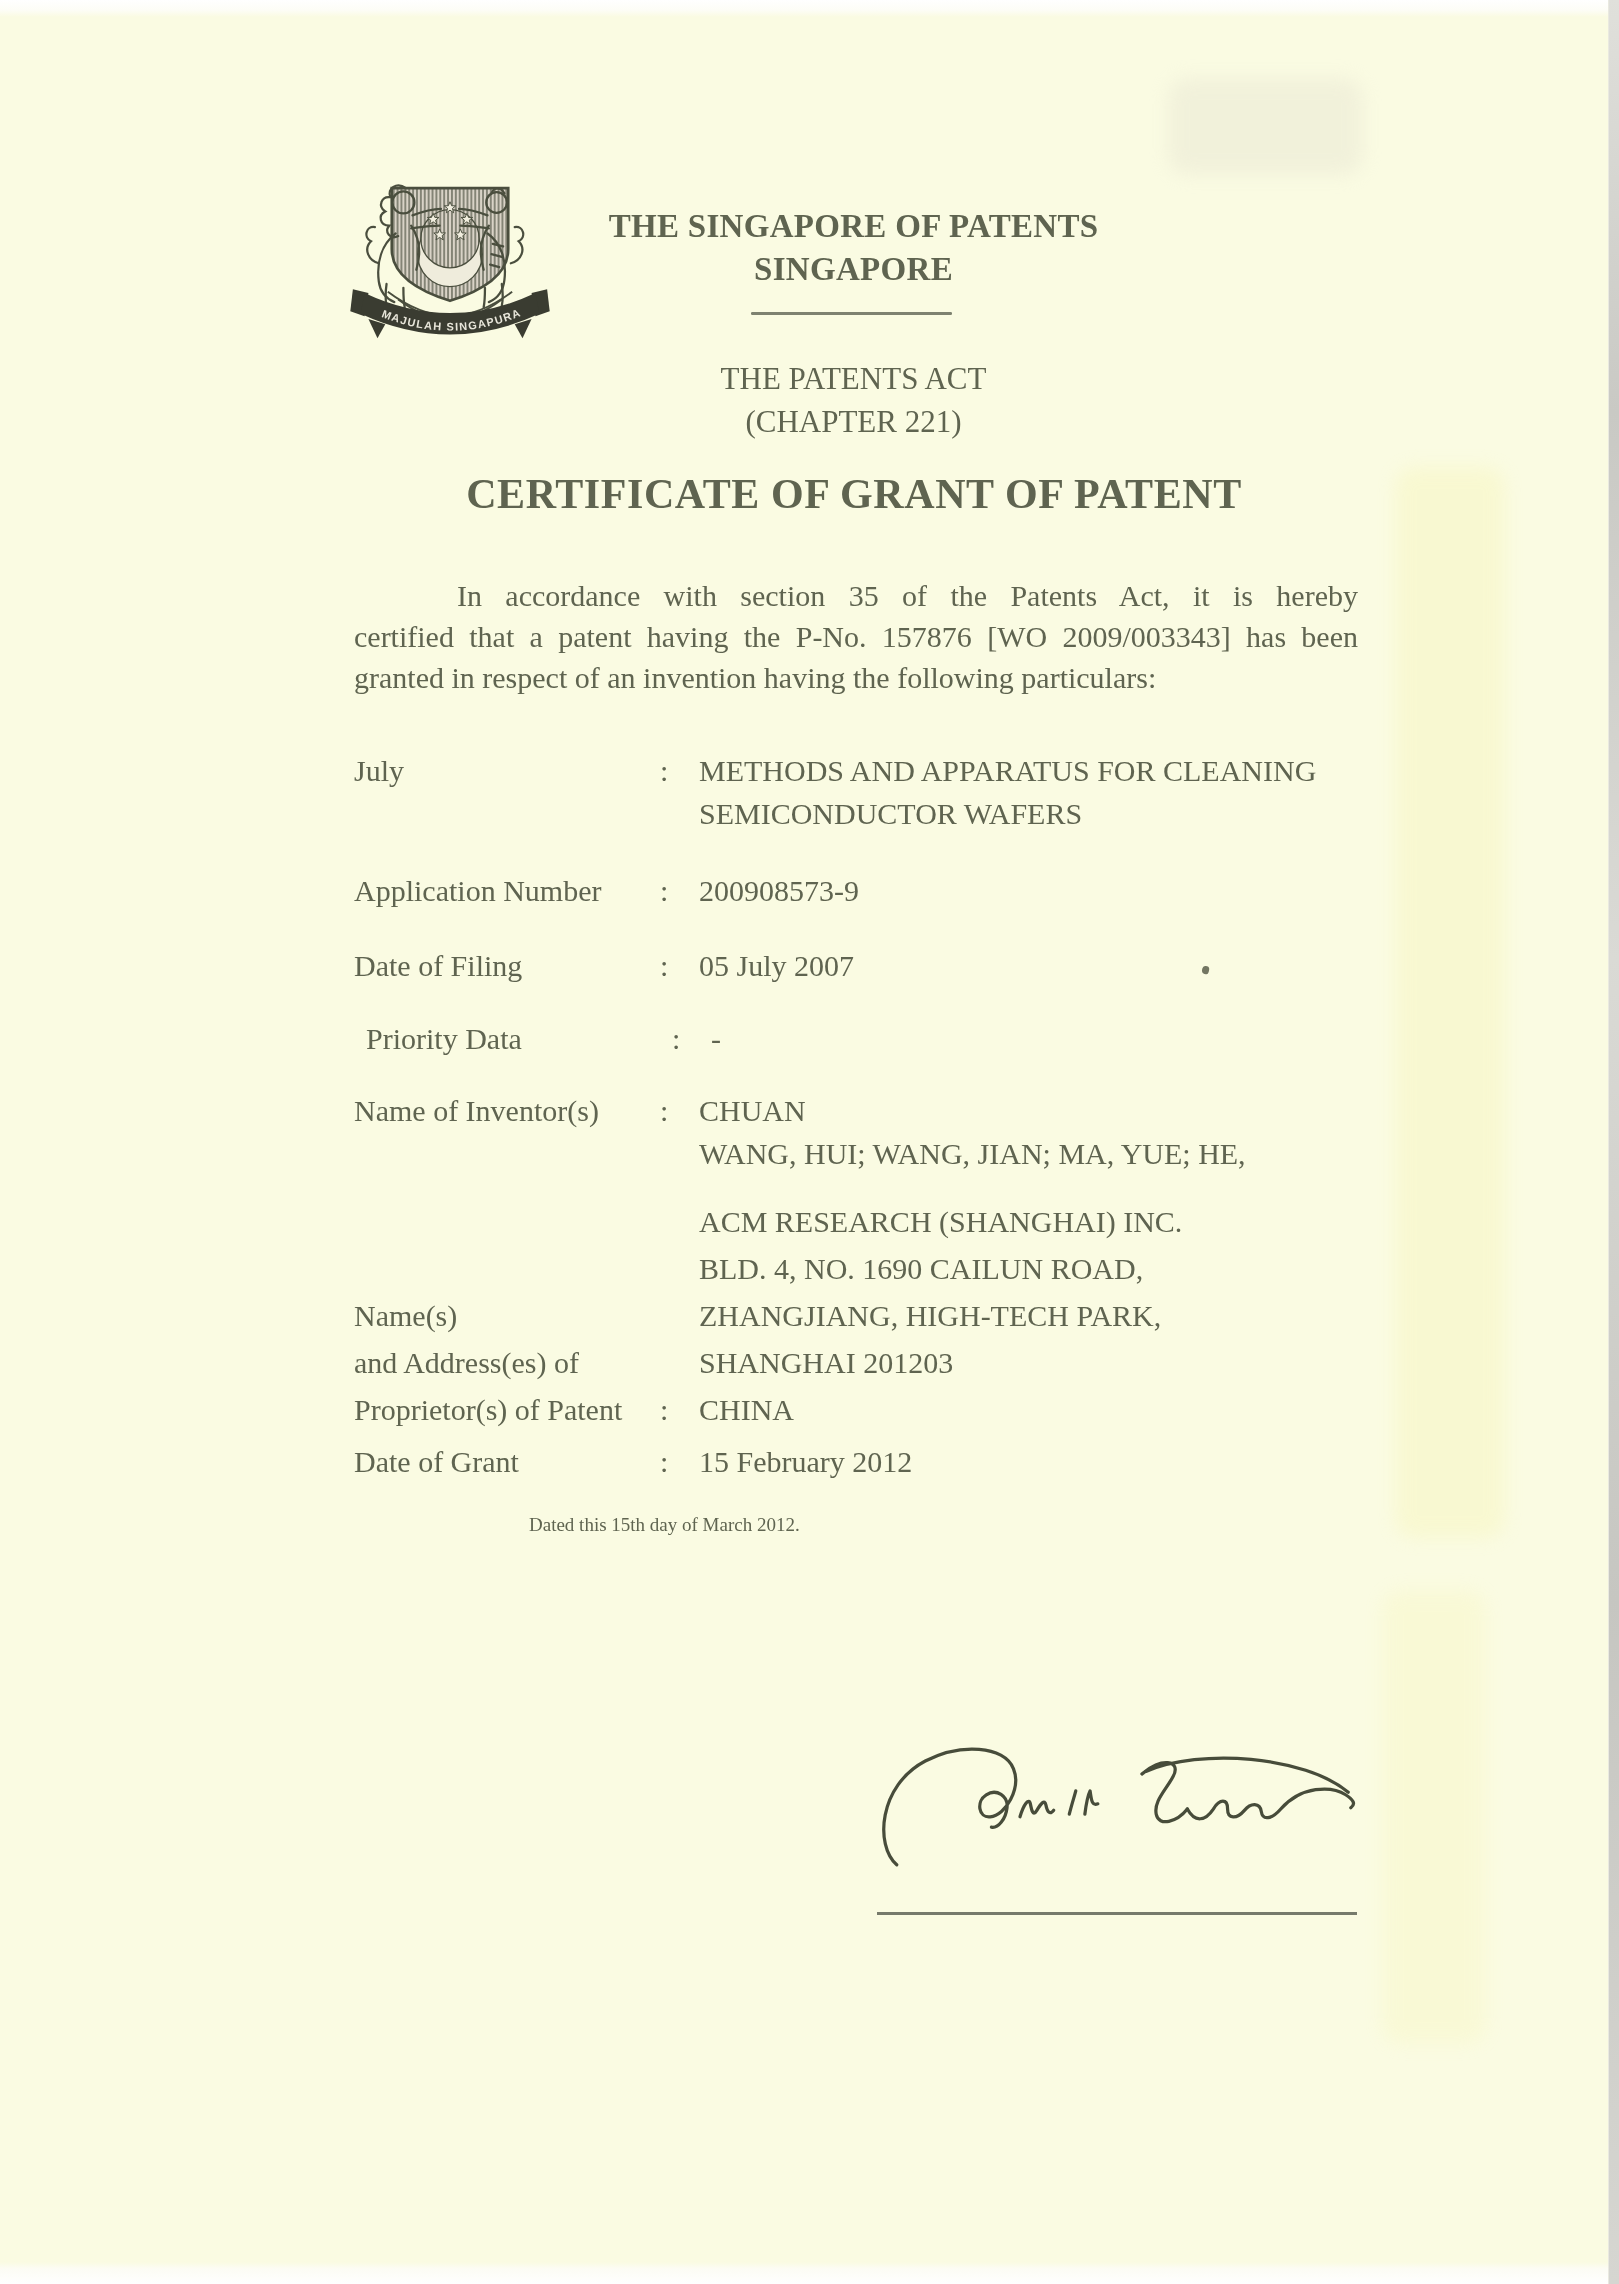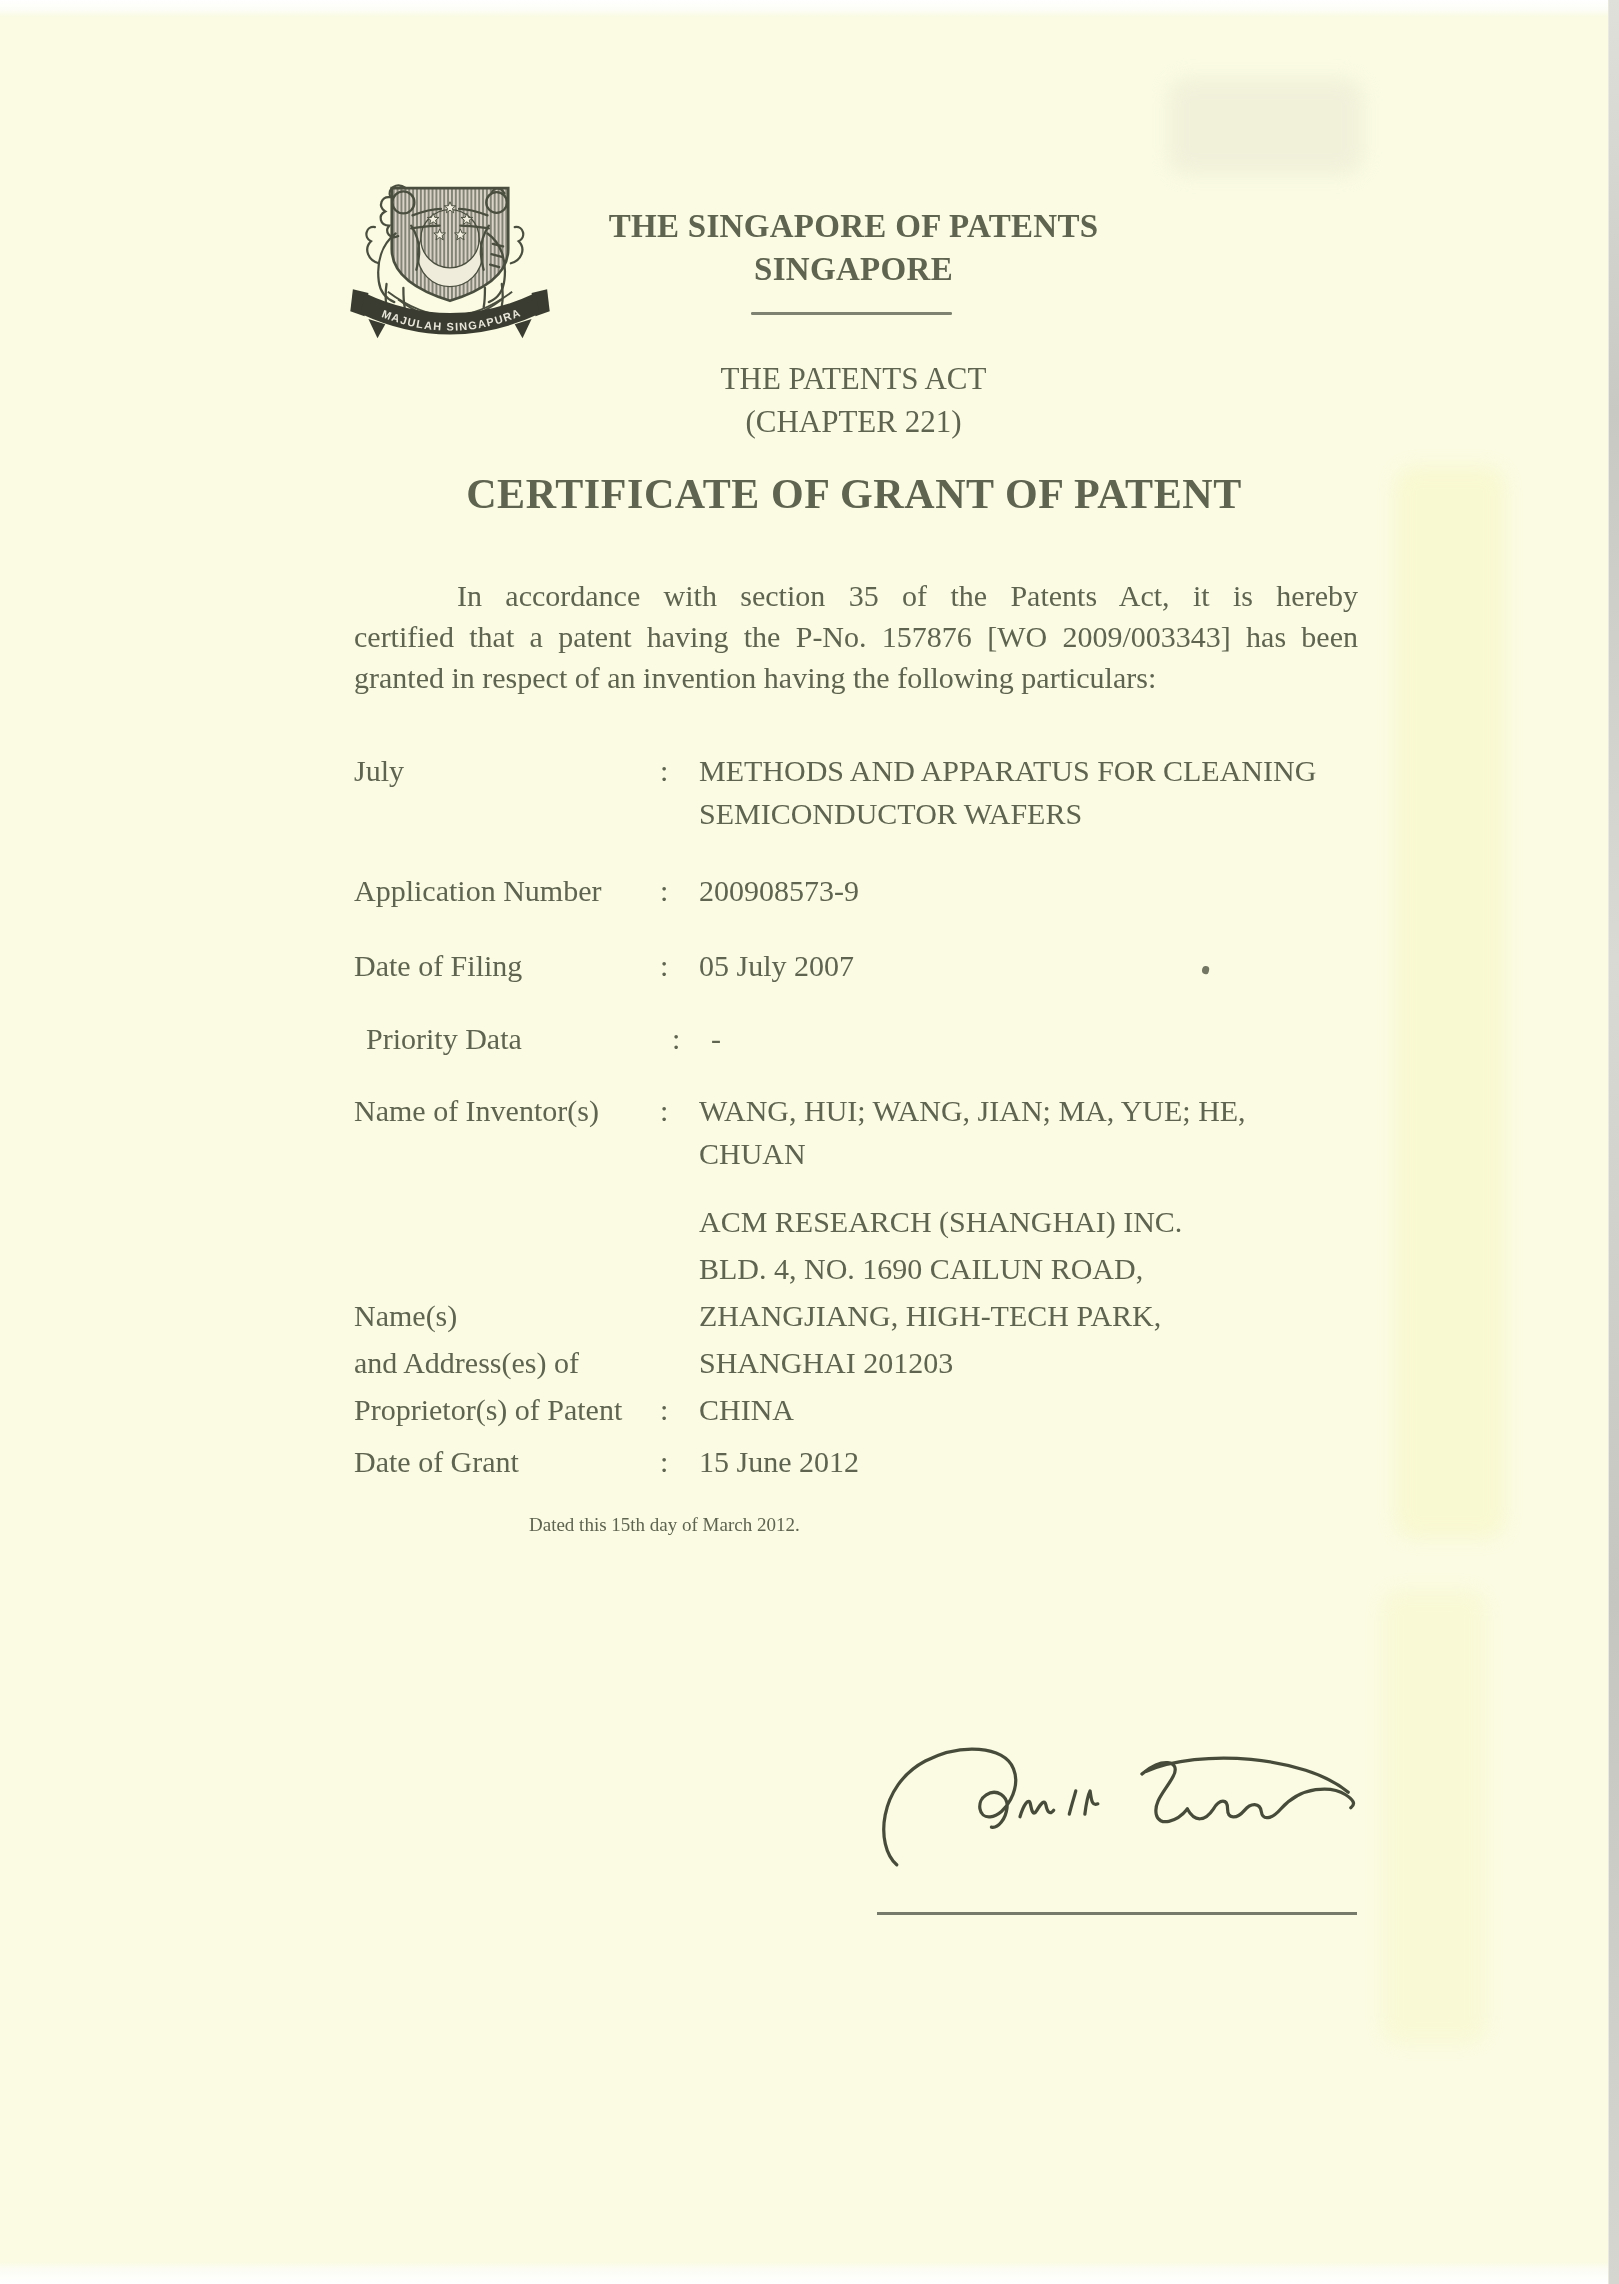--- a/index.html
+++ b/index.html
@@ -182,22 +182,22 @@
     <div class="frow r3">
       <div class="flabel">Priority Data</div>
       <div class="fcolon">:</div>
       <div class="fvalue">-</div>
     </div>
 
     <div class="frow r4">
       <div class="flabel">Name of Inventor(s)</div>
       <div class="fcolon">:</div>
       <div class="fvalue">
+        <div>CHUAN</div>
         <div>WANG, HUI; WANG, JIAN; MA, YUE; HE,</div>
-        <div>CHUAN</div>
       </div>
     </div>
 
     <div class="frow r5">
       <div class="flabel">
         <div>Name(s)</div>
         <div>and Address(es) of</div>
         <div>Proprietor(s) of Patent</div>
       </div>
       <div class="fcolon">:</div>
@@ -206,21 +206,21 @@
         <div>BLD. 4, NO. 1690 CAILUN ROAD,</div>
         <div>ZHANGJIANG, HIGH-TECH PARK,</div>
         <div>SHANGHAI 201203</div>
         <div>CHINA</div>
       </div>
     </div>
 
     <div class="frow r6">
       <div class="flabel">Date of Grant</div>
       <div class="fcolon">:</div>
-      <div class="fvalue">15 June 2012</div>
+      <div class="fvalue">15 February 2012</div>
     </div>
 
   </div>
 
   <div class="abs dated">Dated this 15th day of March 2012.</div>
 
   <svg class="abs sig-svg" viewBox="0 0 780 280">
     <g stroke="#474c3a" stroke-width="5" fill="none" stroke-linecap="round" stroke-linejoin="round">
       <path d="M52,206 C18,176 24,84 96,46 C150,18 218,22 232,58 C244,88 220,130 196,132 C178,134 174,108 190,98 C206,88 224,100 222,118 C220,136 208,150 198,148"></path>
       <path d="M242,132 C248,112 256,102 258,112 C260,122 262,132 268,122 C274,112 280,104 282,114 C284,124 288,130 294,122"></path>

